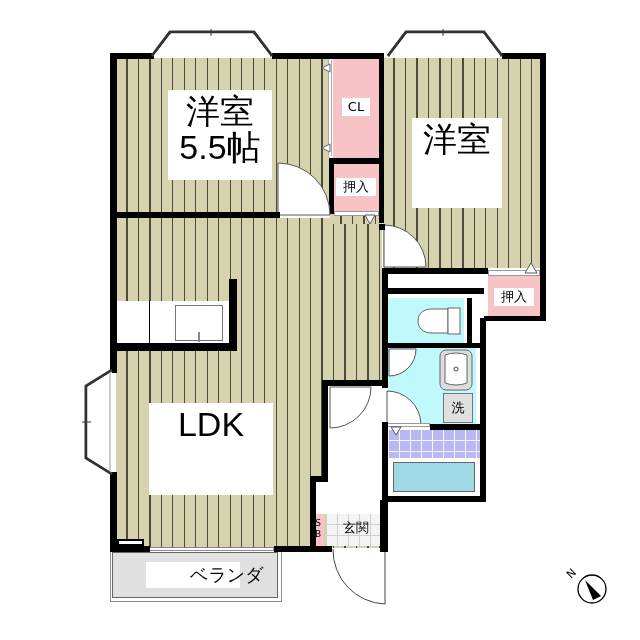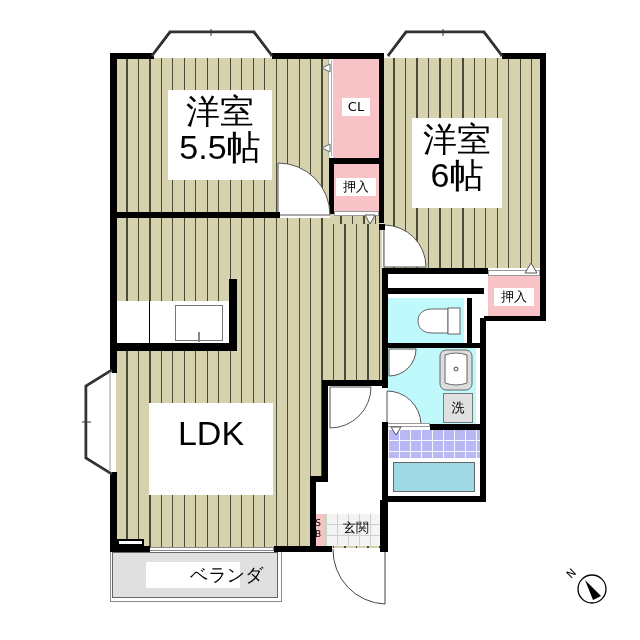--- a/index.html
+++ b/index.html
@@ -168,23 +168,22 @@
 <svg class="abs" style="left:364px;top:214px;" width="12" height="12">
     <path d="M1,1 L11,1 L6,10 Z" fill="#fff" stroke="#555"></path>
   </svg>
 
 <div class="abs label big" style="left:168px;top:90px;width:104px;height:90px;padding-top:4px;">
   <div>洋室</div>
   <div>5.5帖</div>
 </div>
 <div class="abs label big" style="left:412px;top:118px;width:90px;height:90px;padding-top:4px;">
   <div>洋室</div>
-  <div>6帖</div>
 </div>
-<div class="abs label big" style="left:149px;top:403px;width:124px;height:92px;padding-top:13px;">
+<div class="abs label big" style="left:149px;top:403px;width:124px;height:92px;padding-top:4px;">
   <div>LDK</div>
 </div>
 <div class="abs label small" style="left:342px;top:98px;width:28px;height:18px;line-height:18px;">CL</div>
 <div class="abs label small" style="left:336px;top:178px;width:40px;height:18px;line-height:18px;">押入</div>
 <div class="abs label small" style="left:494px;top:288px;width:40px;height:18px;line-height:18px;">押入</div>
 
 <svg class="abs" style="left:565px;top:562px;" width="46" height="46">
   <circle cx="27" cy="27" r="14" fill="#fff" stroke="#000" stroke-width="1.3"></circle>
   <path d="M20,18 L36,34 L28,38 Z" fill="#000"></path>
   <text x="1" y="15" font-size="11" transform="rotate(-45 6 10)" fill="#000">N</text>

